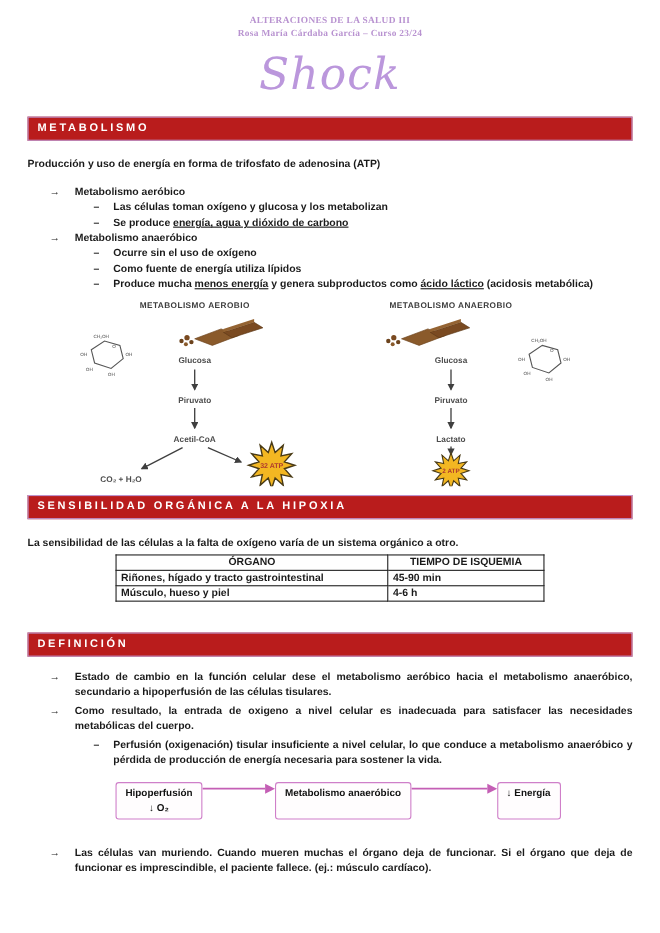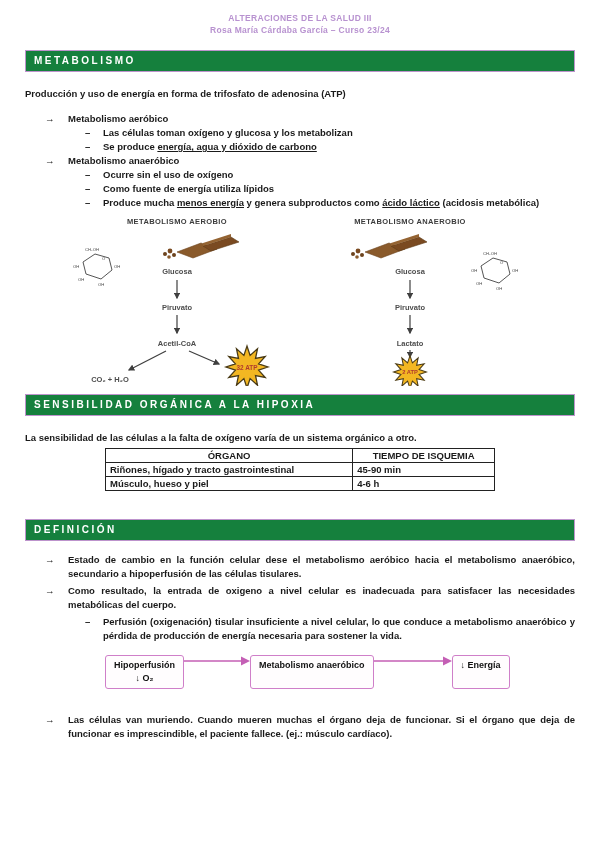--- a/index.html
+++ b/index.html
@@ -8,31 +8,32 @@
     position:relative; width:600px; height:848px; margin:0 auto;
     background:#ffffff; overflow:hidden;
     font-family:"Liberation Sans","DejaVu Sans",sans-serif;
     color:#1a1a1a;
   }
   
   .top-header{ padding-top:12px; text-align:center; }
   .c-title, .a-line{
     font-size:8.5px; font-weight:700; color:#b892d0; letter-spacing:.3px;
     line-height:12px;
+    font-family:Liberation Serif, serif;
   }
   .doc-title{
     margin-top:8px; text-align:center;
     font-family:"DejaVu Serif","Liberation Serif",serif;
     font-style:italic; font-weight:400;
     font-size:40px; color:#bb97dc; letter-spacing:1px; line-height:48px;
   }
   
   .band{
     margin:0 25px; height:22px; line-height:20px;
-    background:#15803d; border:1px solid #bd93cc;
+    background:#b91c1c; border:1px solid #bd93cc;
     color:#ffffff; font-size:10px; font-weight:700; letter-spacing:2.5px;
     padding-left:8px;
   }
   .band.m1{ margin-top:14px; }
   .band.m2{ margin-top:8px; }
   .band.m3{ margin-top:28px; }
   .para{
     margin:16px 25px 0 25px; font-size:9.5px; font-weight:700; line-height:12px;
   }
   
@@ -72,20 +73,21 @@
 </style>
 </head>
 <body>
 
 <div class="page">
 
   <div class="top-header">
     <div class="c-title">ALTERACIONES DE LA SALUD III</div>
     <div class="a-line">Rosa María Cárdaba García – Curso 23/24</div>
   </div>
+  <div class="doc-title">Shock</div>
 
   <div class="band m1">METABOLISMO</div>
   <div class="para">Producción y uso de energía en forma de trifosfato de adenosina (ATP)</div>
 
   <div class="blist">
     <div class="brow l1">
       <span class="b-arrow">→</span>
       <span class="btext">Metabolismo aeróbico</span>
     </div>
     <div class="brow l2">

